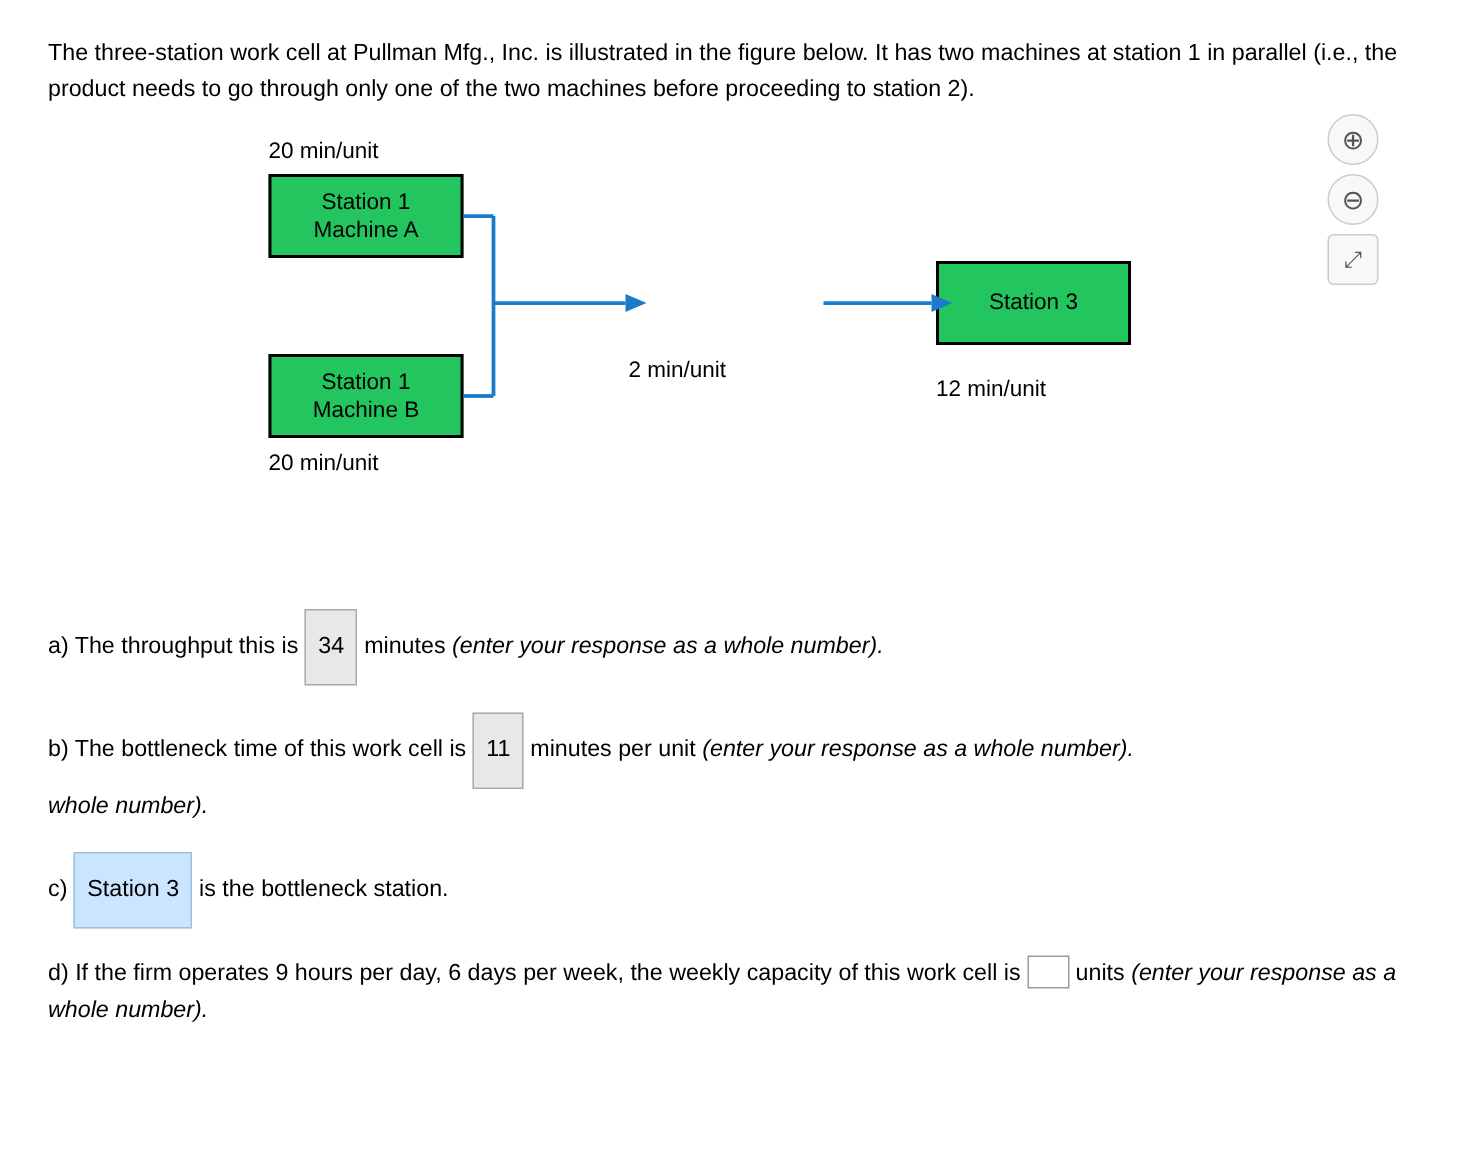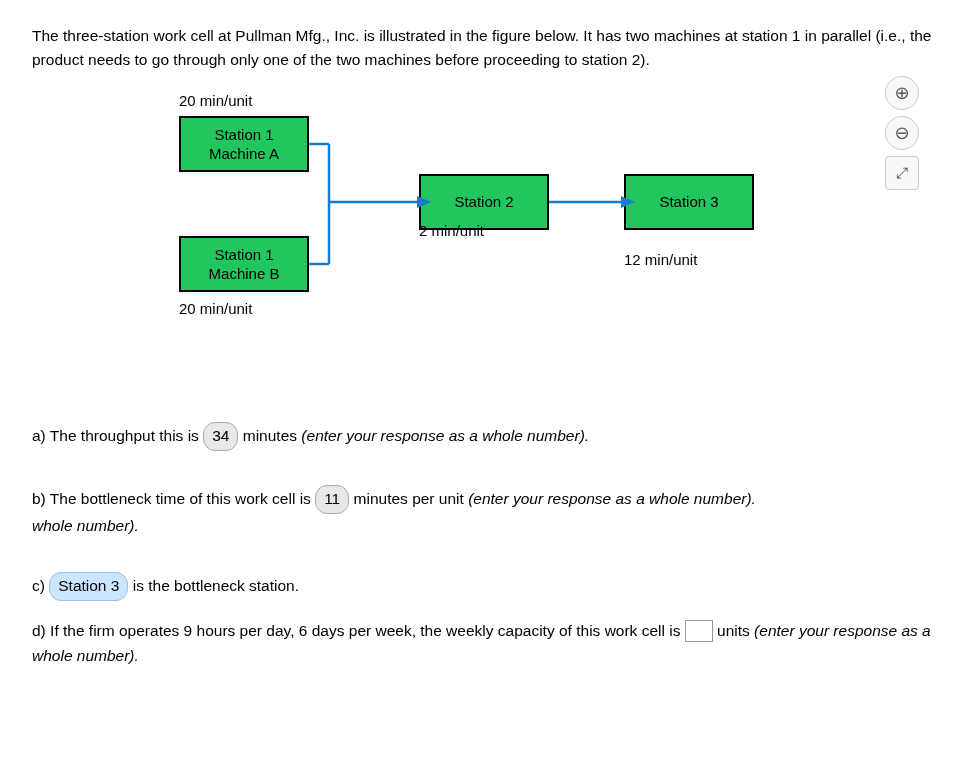--- a/index.html
+++ b/index.html
@@ -128,26 +128,25 @@
       font-size: 15.5px;
       line-height: 1.6;
       margin-bottom: 18px;
       max-width: 900px;
     }
 
     .answer-box {
       display: inline-block;
       border: 1px solid #aaa;
       background: #e8e8e8;
-      padding: 1px 8px;
+      padding: 12px 8px;
       font-size: 15.5px;
       min-width: 28px;
       text-align: center;
-      border-radius: 12px;
-      margin-top: 16px;
+      border-radius: 0;
     }
 
     .answer-input {
       display: inline-block;
       border: 1px solid #999;
       background: #fff;
       width: 28px;
       height: 22px;
       text-align: center;
       font-size: 14px;
@@ -166,31 +165,28 @@
 <div class="diagram-area">
 
   <div class="station-box station1a">
     <span>Station 1<br>Machine A</span>
   </div>
 
   <div class="station-box station1b">
     <span>Station 1<br>Machine B</span>
   </div>
 
-  <div class="station-box station2">
-    <span>Station 2</span>
-  </div>
 
   <div class="station-box station3">
     <span>Station 3</span>
   </div>
 
   <span class="label-above" style="left:120px; top:16px;">20 min/unit</span>
   <span class="label-below" style="left:120px; top:224px;">20 min/unit</span>
-  <span class="label-below" style="left:360px; top:146px;">2 min/unit</span>
+  <span class="label-below" style="left:360px; top:162px;">2 min/unit</span>
   <span class="label-below" style="left:565px; top:162px;margin-top:13px;">12 min/unit</span>
 
   <svg class="diagram-svg">
 
     <line x1="250" y1="68" x2="270" y2="68" stroke="#1a7acc" stroke-width="2.5"></line>
     <line x1="270" y1="68" x2="270" y2="188" stroke="#1a7acc" stroke-width="2.5"></line>
     <line x1="250" y1="188" x2="270" y2="188" stroke="#1a7acc" stroke-width="2.5"></line>
 
     <line x1="270" y1="126" x2="358" y2="126" stroke="#1a7acc" stroke-width="2.5"></line>
     <polygon points="358,120 372,126 358,132" fill="#1a7acc"></polygon>

